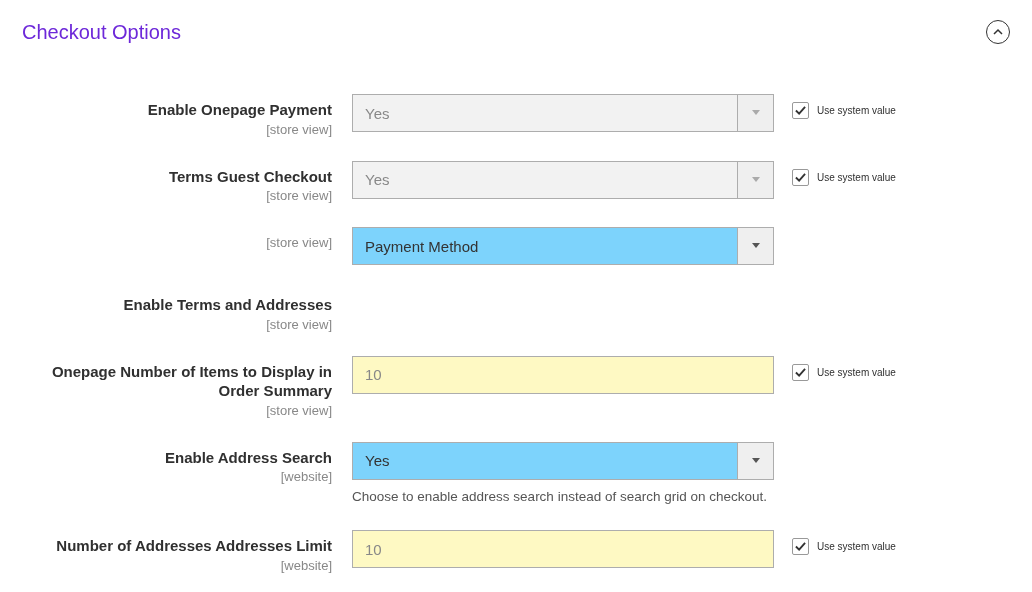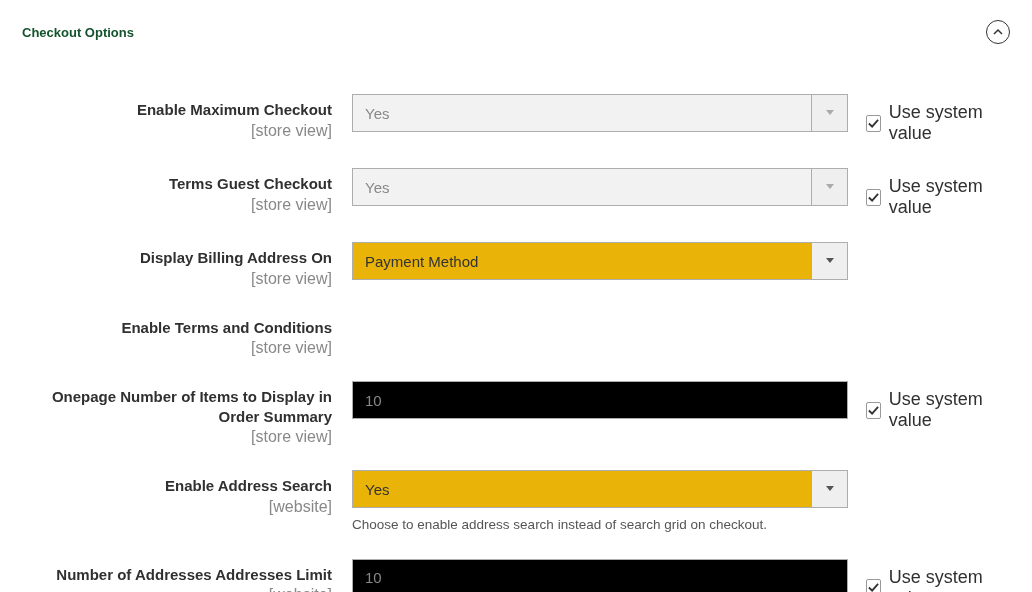--- a/index.html
+++ b/index.html
@@ -10,23 +10,23 @@
       color: #333;
       width: 1032px;
     }
     .section-header {
       display: flex;
       justify-content: space-between;
       align-items: center;
       margin-bottom: 50px;
     }
     .section-title {
-      font-size: 13px;
-      font-weight: 700;
-      color: #14532d;
+      font-size: 20px;
+      font-weight: 400;
+      color: #6d28d9;
     }
     .collapse-btn {
       width: 24px;
       height: 24px;
       border: 1.5px solid #333;
       border-radius: 50%;
       display: flex;
       align-items: center;
       justify-content: center;
       cursor: pointer;
@@ -45,40 +45,40 @@
       padding-top: 6px;
       flex-shrink: 0;
     }
     .label-main {
       font-size: 15px;
       font-weight: 600;
       color: #303030;
       line-height: 1.3;
     }
     .label-scope {
-      font-size: 16px;
+      font-size: 13px;
       color: #888;
       margin-top: 2px;
     }
     .control-col {
-      width: 496px;
+      width: 422px;
       flex-shrink: 0;
     }
     .extra-col {
       padding-left: 18px;
       display: flex;
       align-items: center;
       padding-top: 8px;
     }
     .select-wrap {
       position: relative;
       width: 100%;
       height: 38px;
       border: 1px solid #adadad;
-      background: #eab308;
+      background: #7dd3fc;
       display: flex;
       align-items: center;
     }
     .select-wrap.disabled {
       background: #f2f2f2;
       color: #777;
     }
     .select-value {
       flex: 1;
       padding: 0 12px;
@@ -104,21 +104,21 @@
       width: 100%;
       height: 38px;
       border: 1px solid #adadad;
       background: #fff;
       padding: 0 12px;
       font-size: 15px;
       color: #333;
       font-family: inherit;
     }
     .text-input:disabled {
-      background: #000000;
+      background: #fef9c3;
       color: #888;
     }
     .helper-text {
       font-size: 13.5px;
       color: #555;
       margin-top: 8px;
       line-height: 1.4;
     }
     .checkbox-wrap {
       display: flex;
@@ -131,40 +131,40 @@
       border: 1px solid #999;
       border-radius: 2px;
       display: flex;
       align-items: center;
       justify-content: center;
       cursor: pointer;
       background: #fff;
     }
     .chk svg { width: 11px; height: 11px; }
     .chk-label {
-      font-size: 18px;
+      font-size: 10px;
       color: #303030;
     }
     .gap-large { margin-bottom: 24px; }
   </style>
 </head>
 <body>
 
 <div class="section-header">
   <div class="section-title">Checkout Options</div>
   <div class="collapse-btn">
     <svg viewBox="0 0 10 10">
         <path d="M1 7 L5 3 L9 7" fill="none" stroke="#333" stroke-width="1.5"></path>
       </svg>
   </div>
 </div>
 
 <div class="field-row gap-large">
   <div class="label-col">
-    <div class="label-main">Enable Maximum Checkout</div>
+    <div class="label-main">Enable Onepage Payment</div>
     <div class="label-scope">[store view]</div>
   </div>
   <div class="control-col">
     <div class="select-wrap disabled">
       <div class="select-value">Yes</div>
       <div class="select-arrow">
           <svg viewBox="0 0 10 8">
             <path d="M1 1 L5 6 L9 1 Z"></path>
           </svg>
         </div>
@@ -204,39 +204,38 @@
             <path d="M1 6 L4.5 9.5 L11 2" fill="none" stroke="#333" stroke-width="2"></path>
           </svg>
       </div>
       <span class="chk-label">Use system value</span>
     </div>
   </div>
 </div>
 
 <div class="field-row gap-large">
   <div class="label-col">
-    <div class="label-main">Display Billing Address On</div>
     <div class="label-scope">[store view]</div>
   </div>
   <div class="control-col">
     <div class="select-wrap">
       <div class="select-value">Payment Method</div>
       <div class="select-arrow">
           <svg viewBox="0 0 10 8">
             <path d="M1 1 L5 6 L9 1 Z"></path>
           </svg>
         </div>
     </div>
   </div>
   <div class="extra-col"></div>
 </div>
 
 <div class="field-row gap-large">
   <div class="label-col">
-    <div class="label-main">Enable Terms and Conditions</div>
+    <div class="label-main">Enable Terms and Addresses</div>
     <div class="label-scope">[store view]</div>
   </div>
   <div class="extra-col"></div>
 </div>
 
 <div class="field-row gap-large">
   <div class="label-col">
     <div class="label-main">Onepage Number of Items to Display in Order Summary</div>
     <div class="label-scope">[store view]</div>
   </div>

